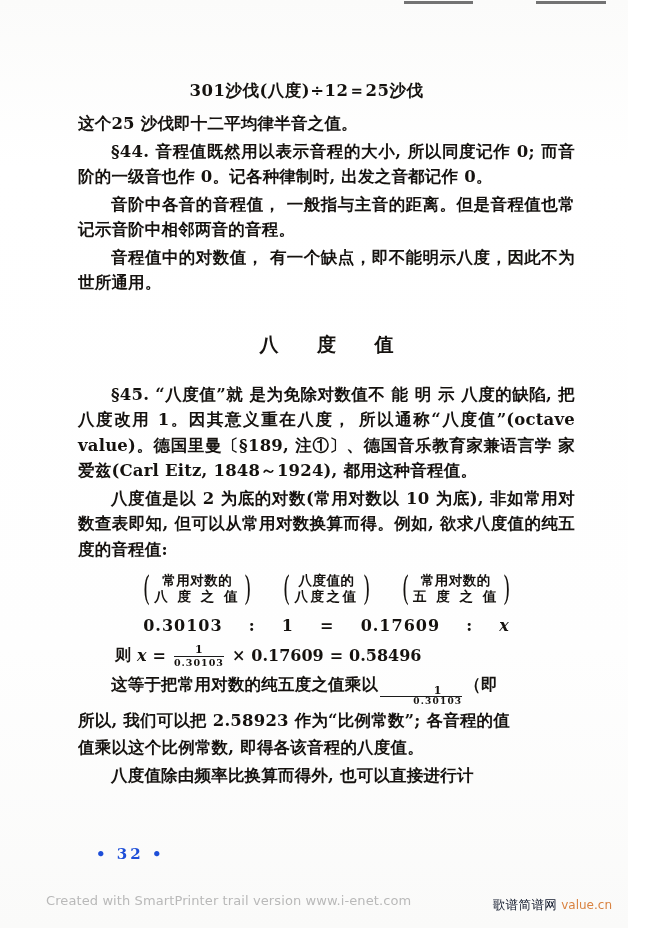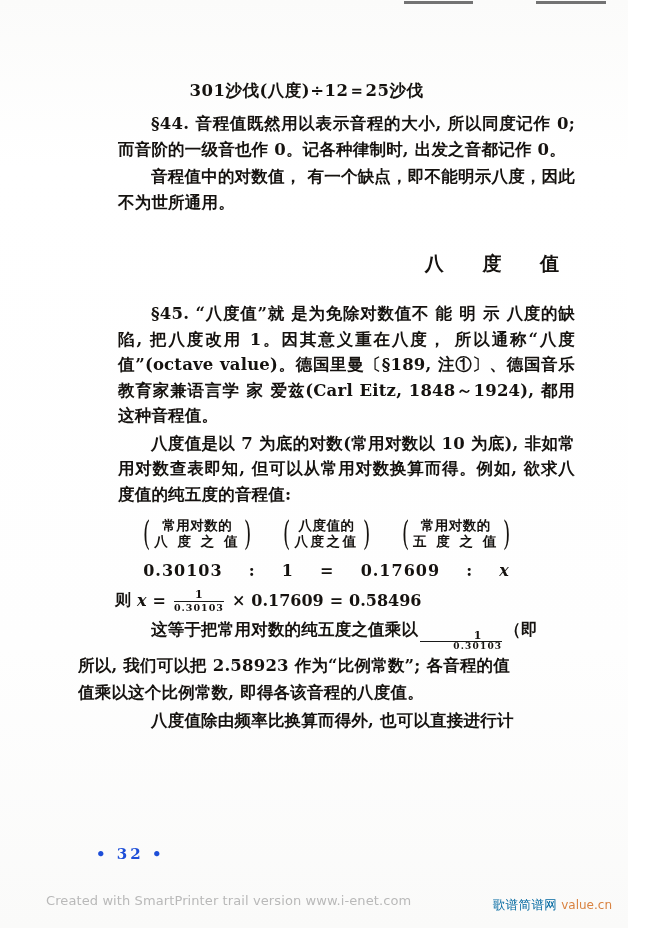--- a/index.html
+++ b/index.html
@@ -51,24 +51,24 @@
 
   p.body {
     margin: 0 0 2px 0;
     font-size: 16.5px;
     line-height: 25.5px;
     text-align: justify;
     text-justify: inter-character;
     letter-spacing: .2px;
     font-weight: 600;
   }
-  p.indent { text-indent: 33px; margin-left: 40px; }
+  p.indent { text-indent: 33px; }
 
   h2.heading {
-    text-align: right;
+    text-align: center;
     font-size: 19px;
     font-weight: 700;
     letter-spacing: 16px;
     margin: 36px 0 24px 0;
     padding-left: 16px;
   }
 
   
   .math-block { margin: 10px 0 4px 0; }
 
@@ -172,21 +172,21 @@
   #site-watermark {
     position: absolute;
     right: 16px;
     top: 897px;
     font-size: 12.5px;
     color: #9a9a9a;
     white-space: nowrap;
   }
   #site-watermark .cn {
     font-family: Liberation Mono, monospace;
-    color: #0369a1;
+    color: #0f172a;
     letter-spacing: .4px;
   }
   #site-watermark .dom {
     font-family: "DejaVu Sans", "Liberation Sans", sans-serif;
     color: #d98341;
     margin-left: 4px;
     font-size: 12px;
   }
 </style>
 </head>
@@ -196,31 +196,33 @@
 
   <div id="paper-tint"></div>
 
   <div class="scan-bar" id="bar-a"></div>
   <div class="scan-bar" id="bar-b"></div>
 
   <div id="content">
 
     <div class="eq-center">301沙伐(八度)÷12＝25沙伐</div>
 
+    <p class="body">这个25 沙伐即十二平均律半音之值。</p>
 
     <p class="body indent">§44. 音程值既然用以表示音程的大小, 所以同度记作 0;  而音阶的一级音也作 0。记各种律制时, 出发之音都记作 0。</p>
 
+    <p class="body indent">音阶中各音的音程值， 一般指与主音的距离。但是音程值也常记示音阶中相邻两音的音程。</p>
 
     <p class="body indent">音程值中的对数值， 有一个缺点，即不能明示八度，因此不为世所通用。</p>
 
     <h2 class="heading">八 度 值</h2>
 
     <p class="body indent">§45. “八度值”就 是为免除对数值不 能 明 示 八度的缺陷, 把八度改用 1。因其意义重在八度， 所以通称“八度值”(octave value)。德国里曼〔§189, 注①〕、德国音乐教育家兼语言学 家 爱兹(Carl Eitz, 1848～1924), 都用这种音程值。</p>
 
-    <p class="body indent">八度值是以 7 为底的对数(常用对数以 10 为底), 非如常用对数查表即知, 但可以从常用对数换算而得。例如, 欲求八度值的纯五度的音程值:</p>
+    <p class="body indent">八度值是以 2 为底的对数(常用对数以 10 为底), 非如常用对数查表即知, 但可以从常用对数换算而得。例如, 欲求八度值的纯五度的音程值:</p>
 
     <div class="math-block">
 
       <div class="paren-row">
 
         <span class="paren-group">
           <span class="lp">(</span>
           <span class="stack">
             <span class="l1">常用对数的</span>
             <span class="l2">八 度 之 值</span>

